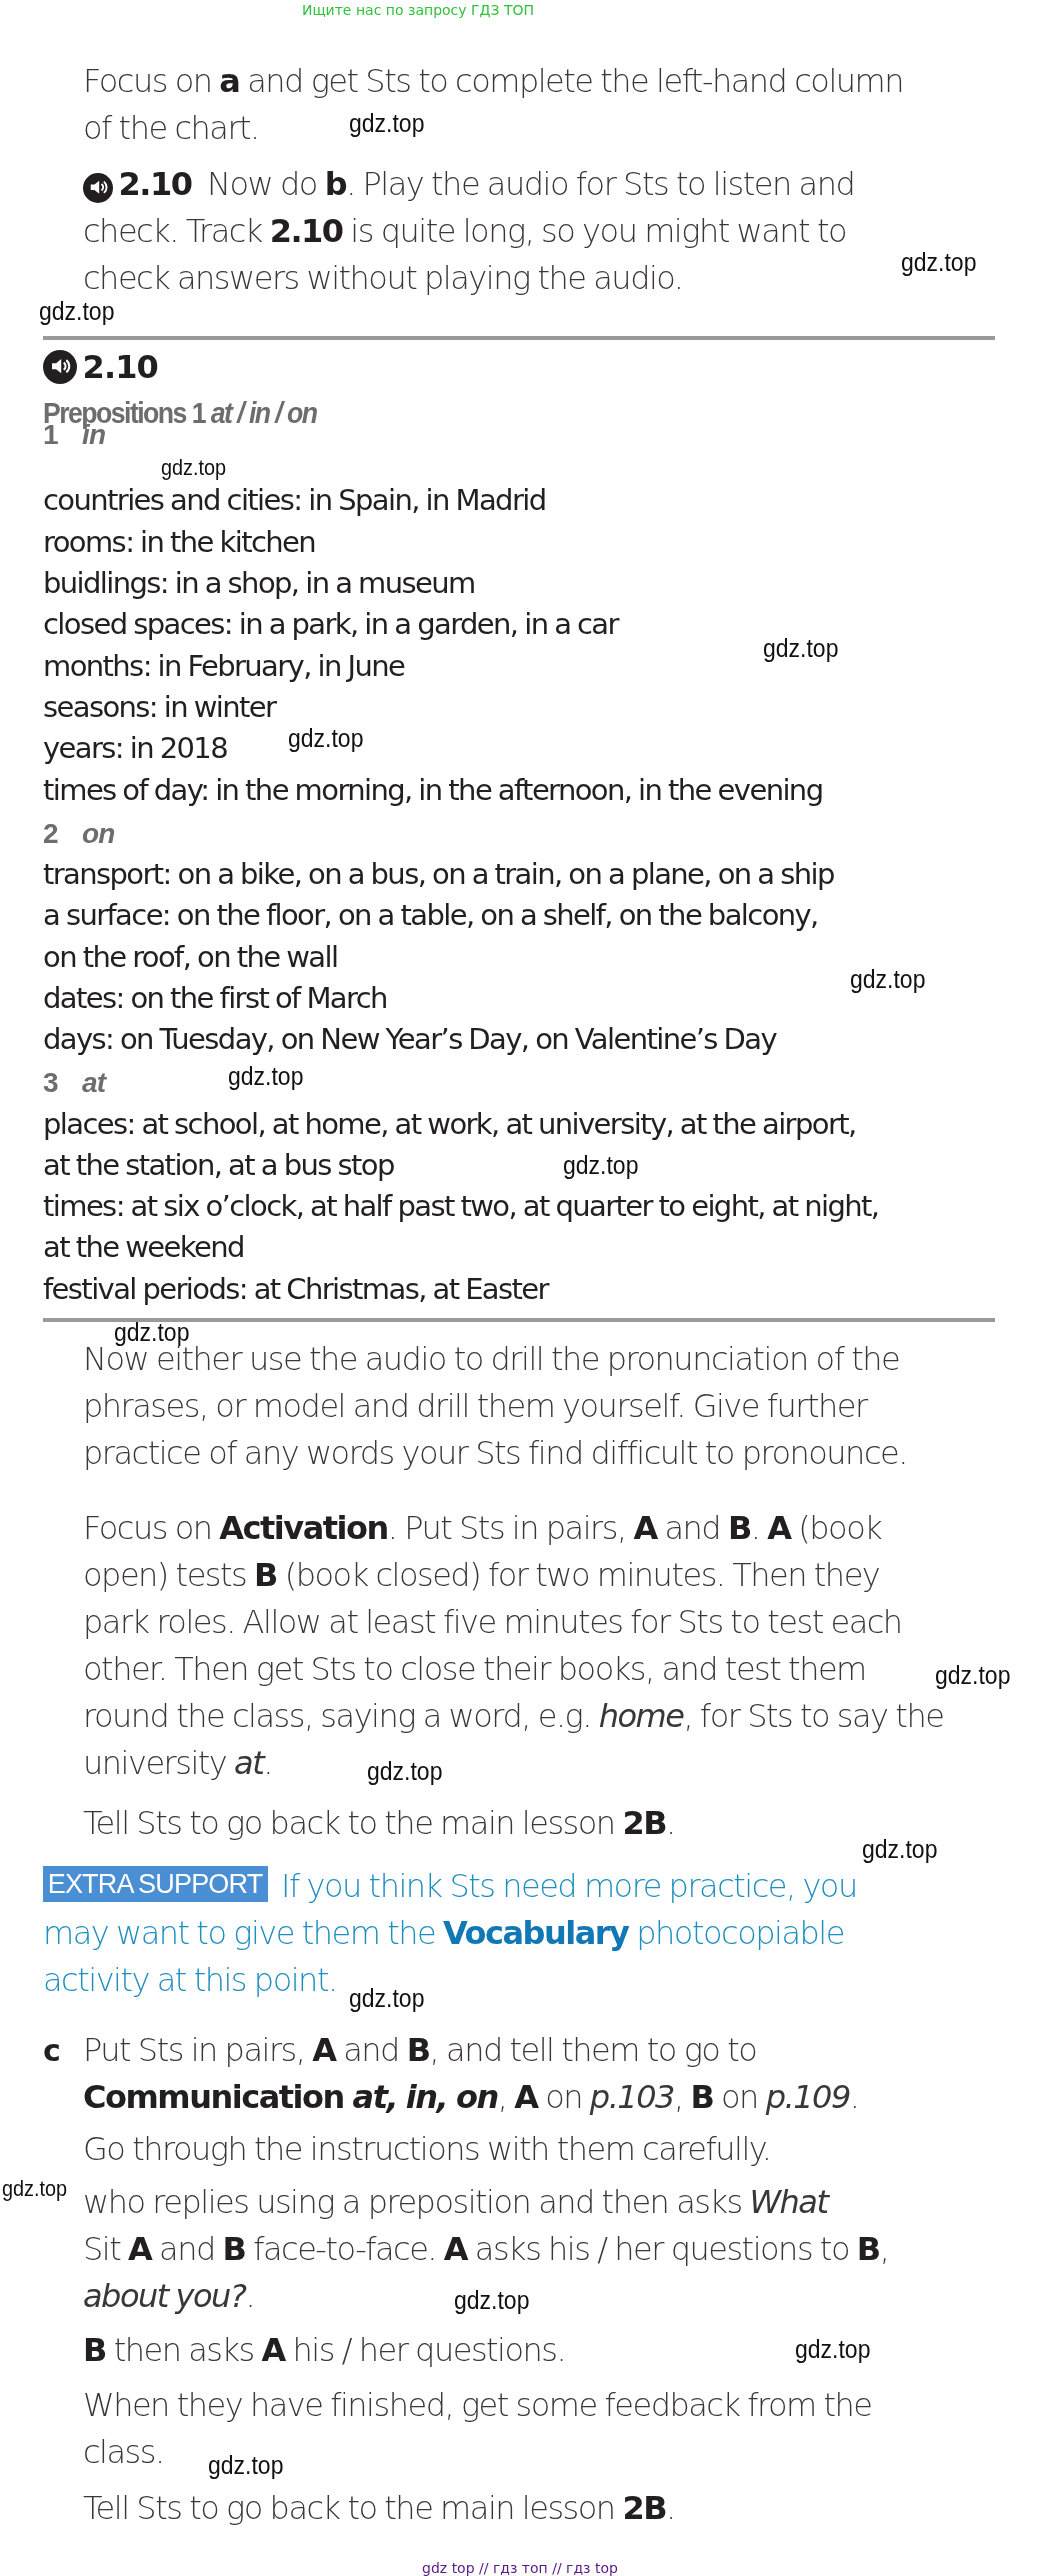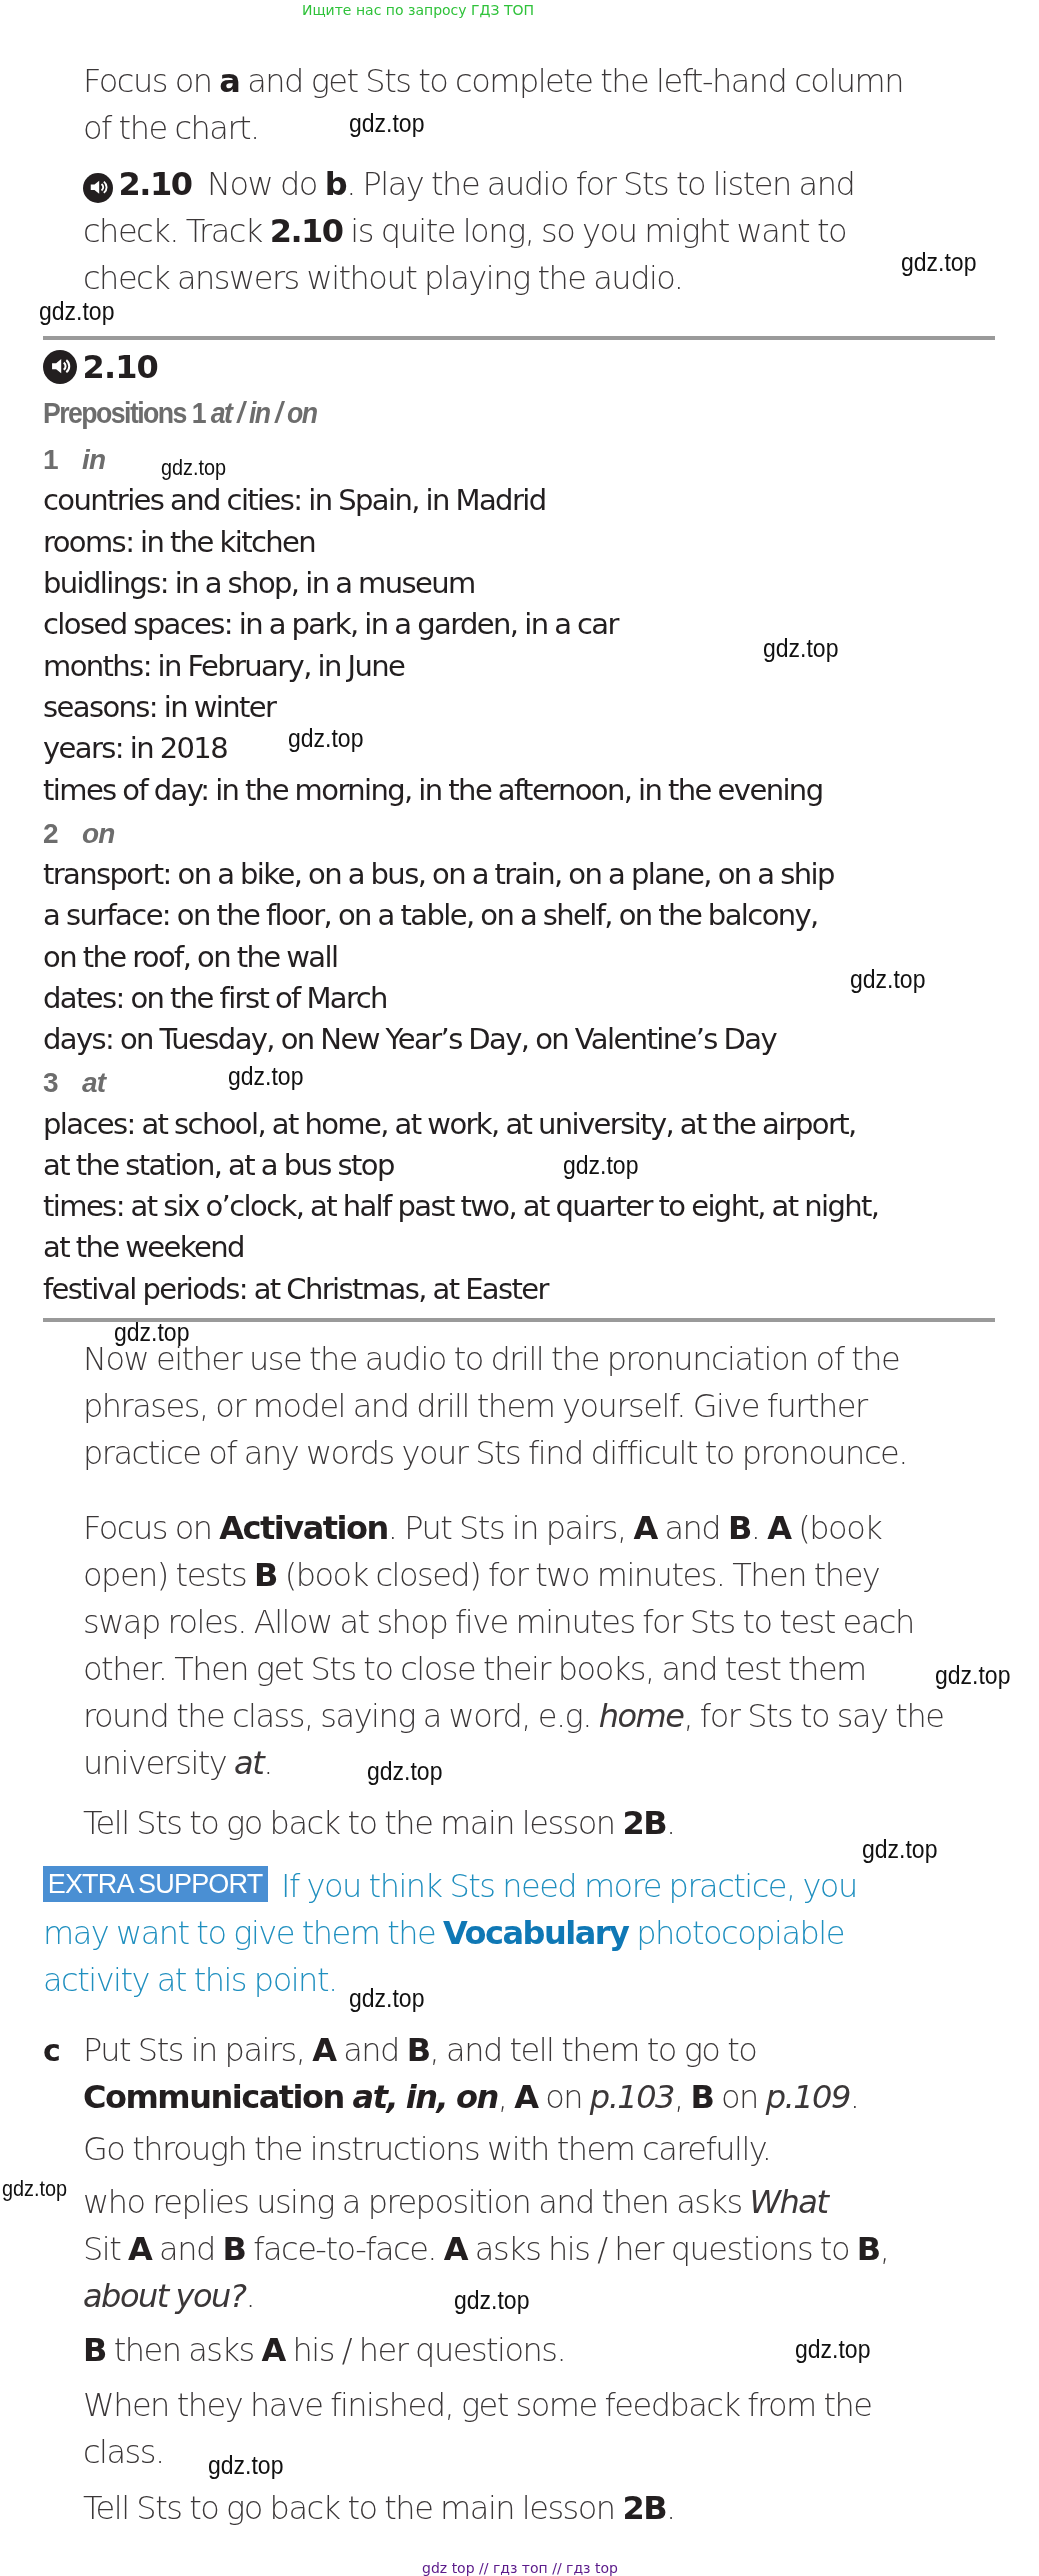--- a/index.html
+++ b/index.html
@@ -214,21 +214,21 @@
         <path d="M18 6c1.9 1.6 2.9 3.7 2.9 6s-1 4.4-2.9 6" stroke="#fff" stroke-width="2" fill="none"></path>
       </svg>
   </span>
   <span class="audio-num">2.10</span>
 </div>
 
 <div class="script-title">
   <span>Prepositions 1 </span><i>at / in / on</i>
 </div>
 
-<div class="group-head" style="top:441px;">
+<div class="group-head" style="top:416px;">
   <span class="gnum">1</span><span class="gword">in</span>
 </div>
 <div class="script-line" style="top:480px;">countries and cities: in Spain, in Madrid</div>
 <div class="script-line" style="top:522px;">rooms: in the kitchen</div>
 <div class="script-line" style="top:563px;">buidlings: in a shop, in a museum</div>
 <div class="script-line" style="top:604px;">closed spaces: in a park, in a garden, in a car</div>
 <div class="script-line" style="top:646px;">months: in February, in June</div>
 <div class="script-line" style="top:687px;">seasons: in winter</div>
 <div class="script-line" style="top:728px;">years: in 2018</div>
 <div class="script-line" style="top:770px;">times of day: in the morning, in the afternoon, in the evening</div>
@@ -255,21 +255,21 @@
 
 <div class="para" style="top:1336px;">
   <span class="line">Now either use the audio to drill the pronunciation of the</span>
   <span class="line">phrases, or model and drill them yourself. Give further</span>
   <span class="line">practice of any words your Sts find difficult to pronounce.</span>
 </div>
 
 <div class="para" style="top:1505px;">
   <span class="line"><span>Focus on </span><b>Activation</b><span>. Put Sts in pairs, </span><b>A</b><span> and </span><b>B</b><span>. </span><b>A</b><span> (book</span></span>
   <span class="line"><span>open) tests </span><b>B</b><span> (book closed) for two minutes. Then they</span></span>
-  <span class="line">swap roles. Allow at shop five minutes for Sts to test each</span>
+  <span class="line">park roles. Allow at least five minutes for Sts to test each</span>
   <span class="line">other. Then get Sts to close their books, and test them</span>
   <span class="line"><span>round the class, saying a word, e.g. </span><i>home</i><span>, for Sts to say the</span></span>
   <span class="line"><span>university </span><i>at</i><span>.</span></span>
 </div>
 
 <div class="para" style="top:1800px;">
   <span class="line"><span>Tell Sts to go back to the main lesson </span><b>2B</b><span>.</span></span>
 </div>
 
 <div class="extra">

